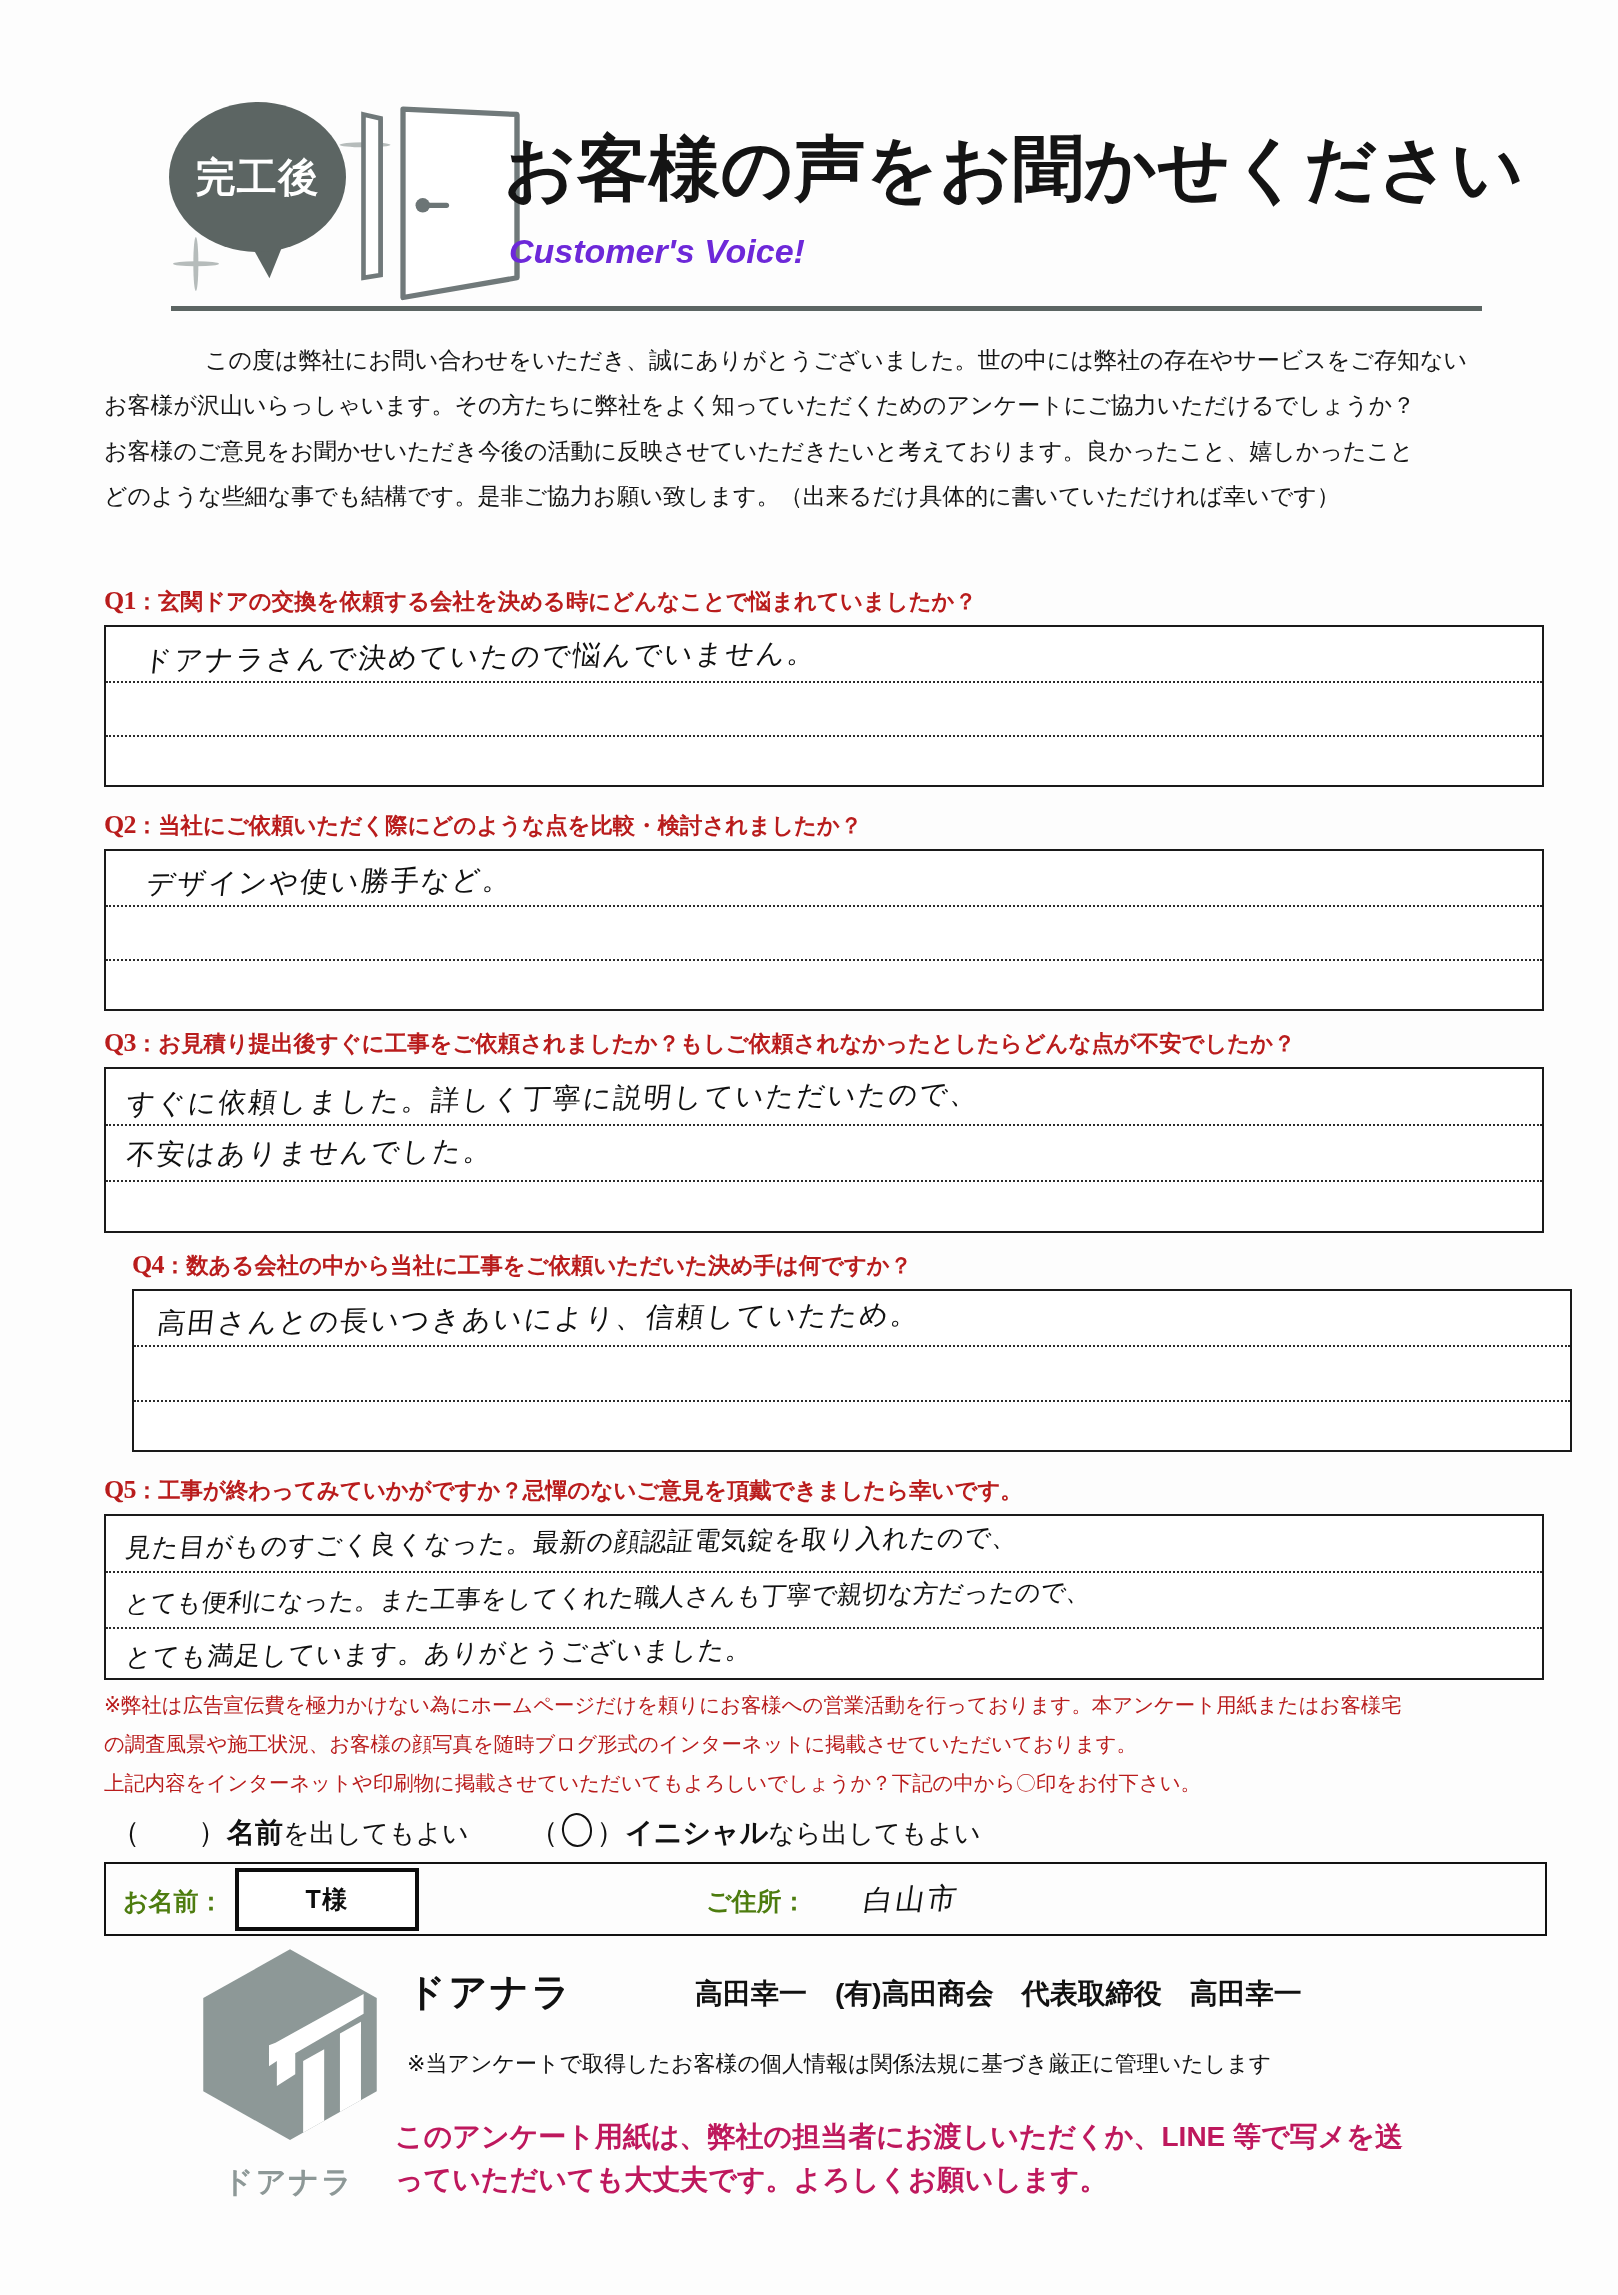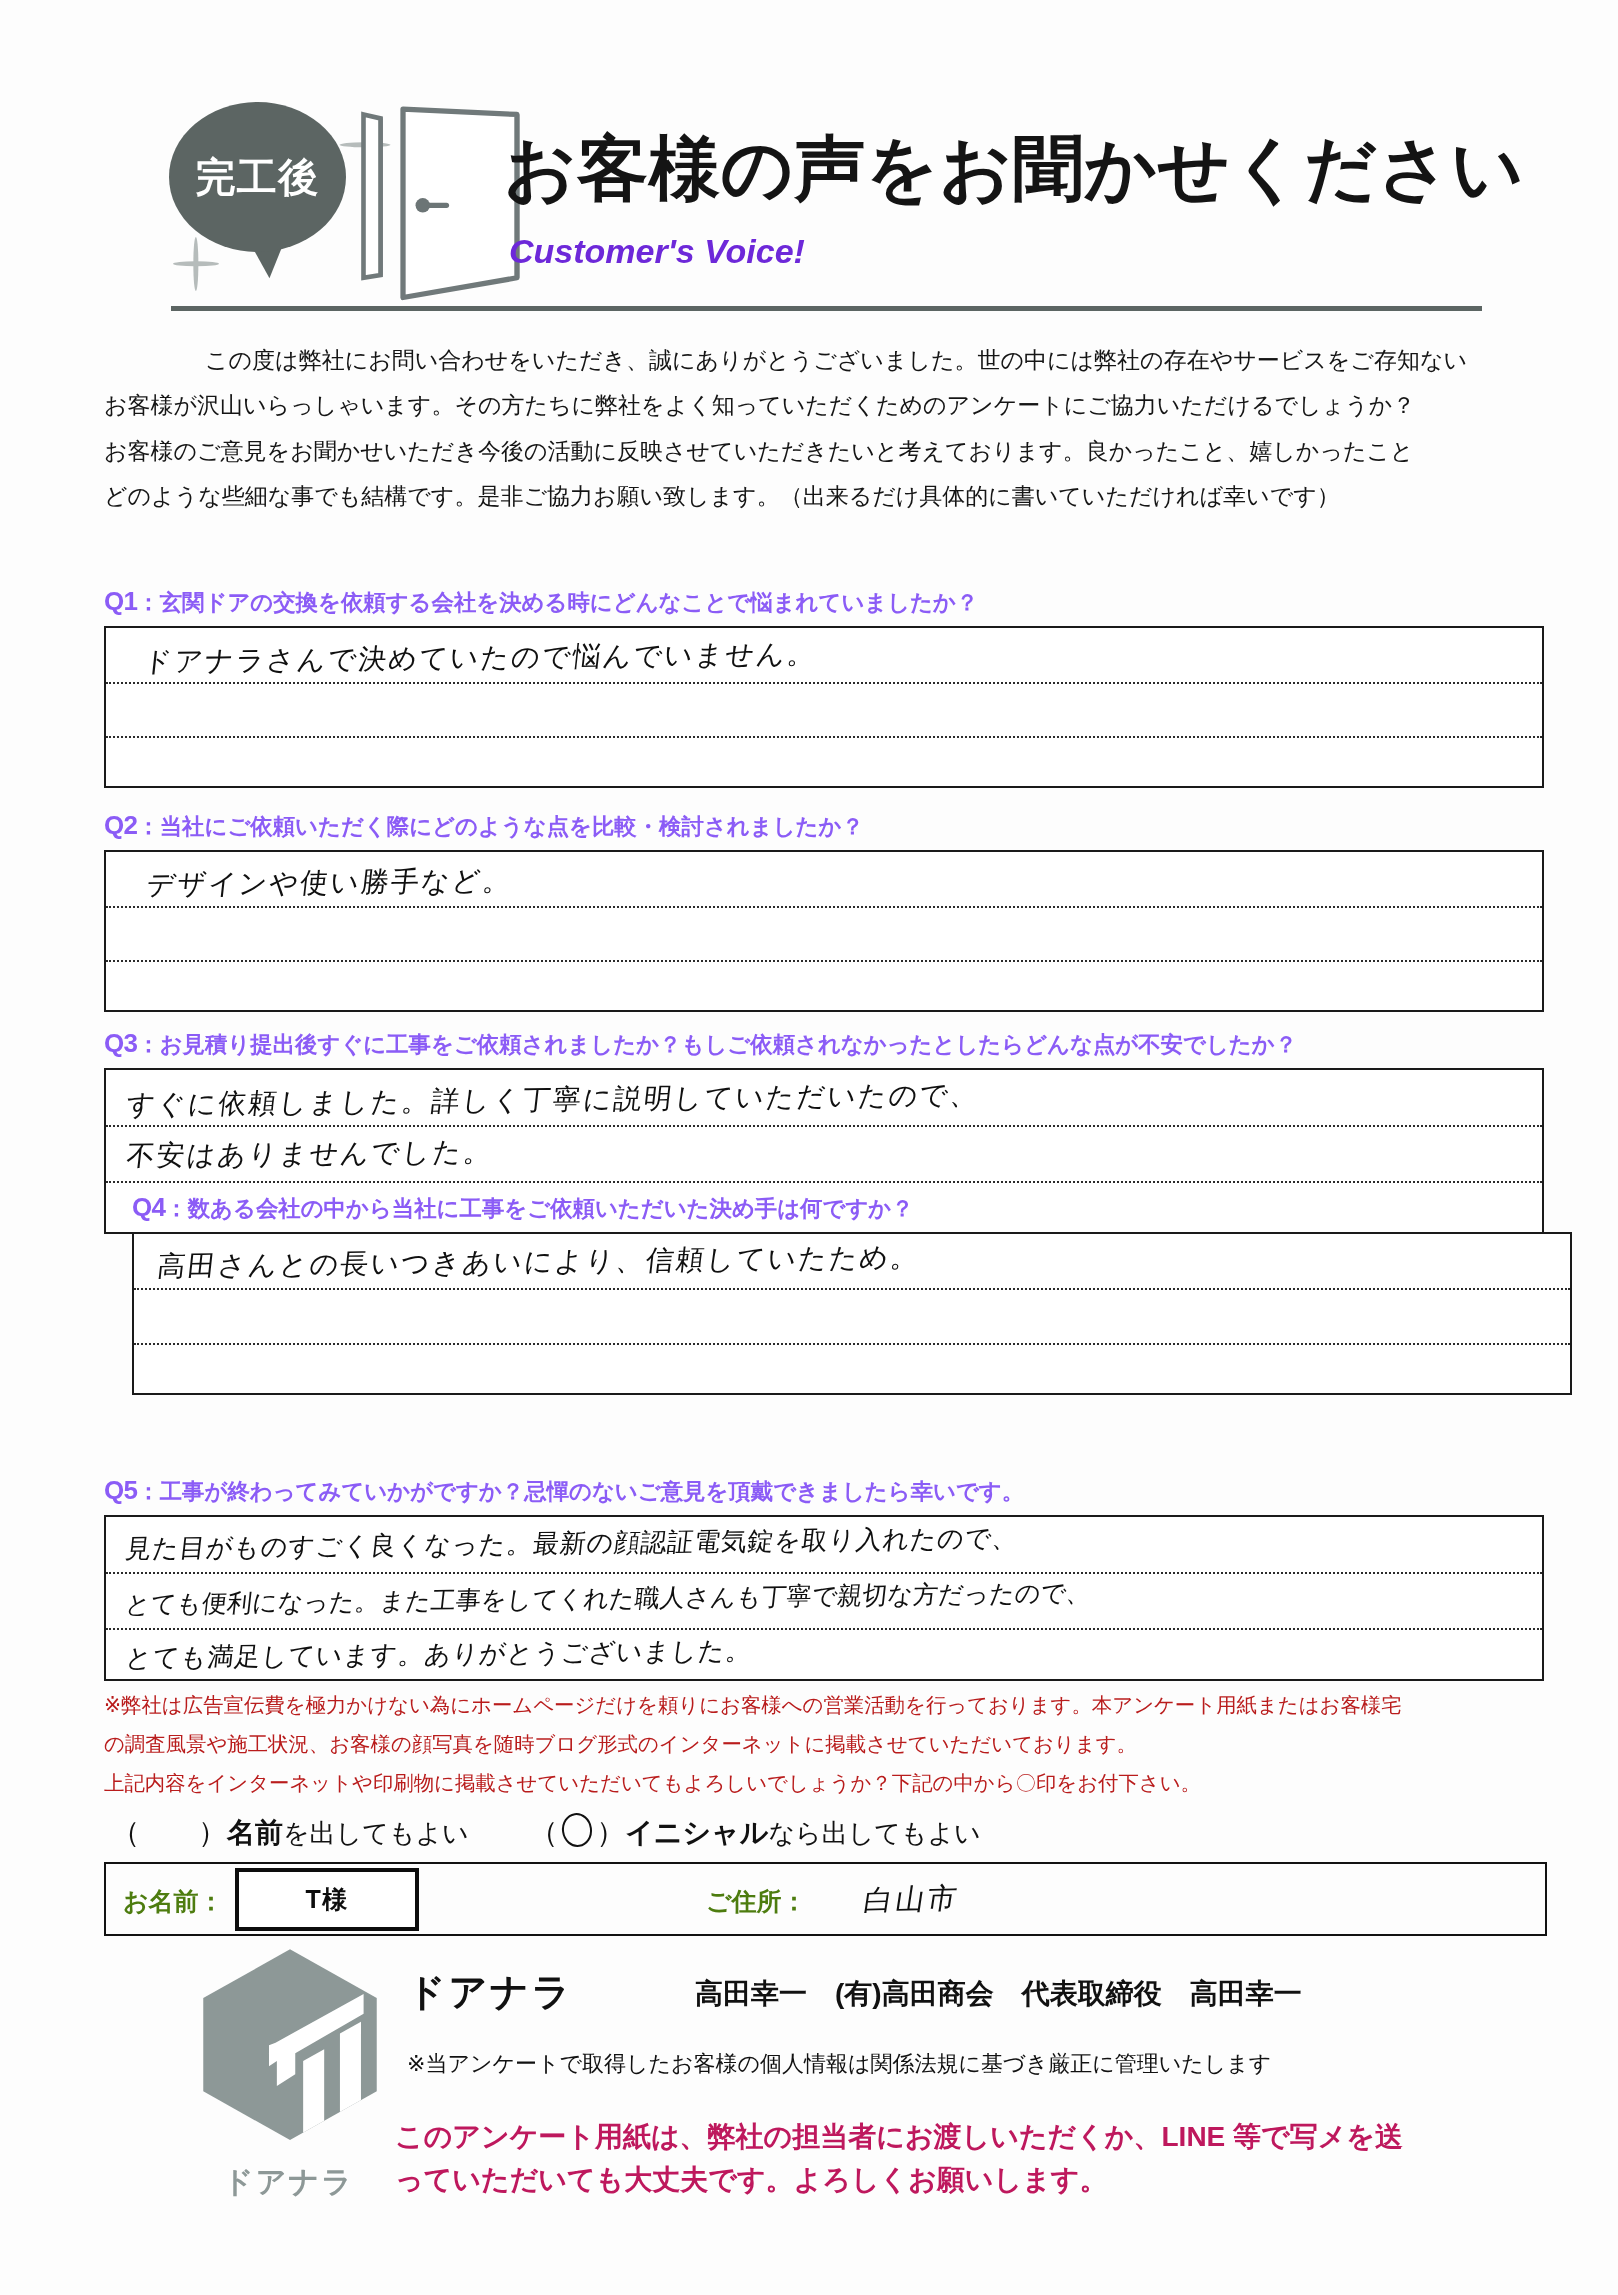--- a/index.html
+++ b/index.html
@@ -142,23 +142,24 @@
     color: #151515;
     white-space: nowrap;
   }
   .intro p.indent { text-indent: 28px; text-align: center; }
 
   
   .q-block { position: absolute; left: 104px; width: 1440px; }
   .q-label {
     font-size: 22.4px;
     font-weight: bold;
-    color: #8b5cf6;
+    color: #b91c1c;
     margin-bottom: 8px;
     white-space: nowrap;
+    font-family: Liberation Serif, serif;
   }
   .q-label .qnum {
     font-size: 26px;
     font-weight: bold;
     letter-spacing: -0.7px;
   }
   .answer-box {
     position: relative;
     border: 2px solid #1a1a1a;
     background: #ffffff;
@@ -382,21 +383,21 @@
       <span class="qnum">Q3</span><span>：お見積り提出後すぐに工事をご依頼されましたか？もしご依頼されなかったとしたらどんな点が不安でしたか？</span>
     </div>
     <div class="answer-box" style="height:166px;">
       <div class="rule-dotted" style="top:55px;"></div>
       <div class="rule-dotted" style="top:111px;"></div>
       <div class="hand" style="left:21px; top:10.5px;">すぐに依頼しました。詳しく丁寧に説明していただいたので、</div>
       <div class="hand" style="left:21px; top:65px;">不安はありませんでした。</div>
     </div>
   </div>
 
-  <div class="q-block" style="top:1192px;padding-left:28px;">
+  <div class="q-block" style="top:1250px;padding-left:28px;">
     <div class="q-label">
       <span class="qnum">Q4</span><span>：数ある会社の中から当社に工事をご依頼いただいた決め手は何ですか？</span>
     </div>
     <div class="answer-box" style="height:163px;">
       <div class="rule-dotted" style="top:54px;"></div>
       <div class="rule-dotted" style="top:109px;"></div>
       <div class="hand" style="left:24px; top:9.2px;">高田さんとの長いつきあいにより、信頼していたため。</div>
     </div>
   </div>
 

